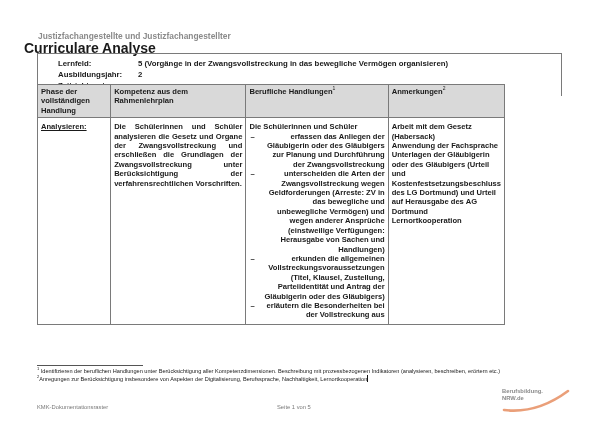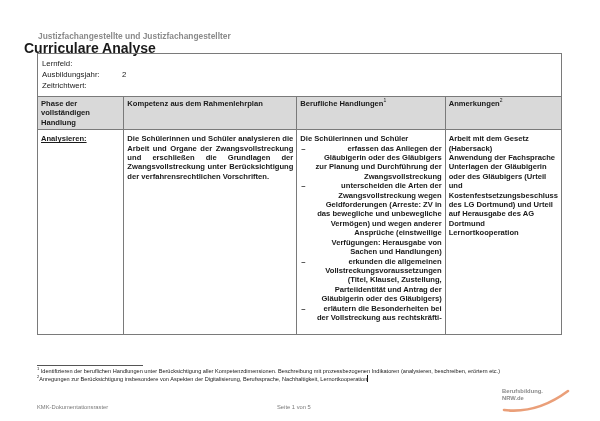--- a/index.html
+++ b/index.html
@@ -11,30 +11,30 @@
       font-size: 8.4px; font-weight: bold; color: #8a8a8a; margin-top: 6px;
     }
     .doc-title {
       position: absolute; left: 24px; top: 40px;
       font-size: 14px; font-weight: bold; color: #1a1a1a;
     }
 
     .meta-box {
       position: absolute; left: 37px; top: 53px; width: 525px; height: 43px;
       border: 1px solid #7a7a7a; border-bottom: none;
-      padding: 4px 0 0 4px;
-      font-size: 7.8px; font-weight: normal; line-height: 11px;
+      padding: 4px 0 0 20px;
+      font-size: 7.8px; font-weight: bold; line-height: 11px;
     }
     .meta-row { display: flex; }
     .meta-label { width: 80px; }
     .meta-value { flex: 1; }
     .spell { text-decoration: underline wavy #d04040; text-underline-offset: 1px; text-decoration-thickness: 0.6px; }
 
     table.curr {
-      position: absolute; left: 37px; top: 96px; width: 525px;
+      position: absolute; left: 37px; top: 84px; width: 468px;
       border-collapse: collapse; font-size: 7.6px; line-height: 9.4px; border-radius: 29px;
     }
     table.curr th, table.curr td { border: 1px solid #7a7a7a; vertical-align: top; text-align: left; }
     table.curr th {
       background: #d9d9d9; font-weight: bold; height: 31px; padding: 2px 3px;
     }
     table.curr td { height: 205px; padding: 4px 3px; font-weight: bold; overflow: hidden; }
     .col1 { width: 92px; }
     .col2 { width: 189px; margin-top: 31px; }
     .col3 { width: 151px; }
@@ -76,20 +76,21 @@
   </style>
 </head>
 <body>
 
 <div class="doc-subtitle">Justizfachangestellte und Justizfachangestellter</div>
 <div class="doc-title">Curriculare Analyse</div>
 
 <div class="meta-box">
   <div class="meta-row">
     <span class="meta-label">Lernfeld:</span>
+    <span class="meta-value">5 (Vorgänge in der Zwangsvollstreckung in das bewegliche Vermögen organisieren)</span>
   </div>
   <div class="meta-row">
     <span class="meta-label">Ausbildungsjahr:</span>
     <span class="meta-value">2</span>
   </div>
   <div class="meta-row">
     <span class="meta-label">Zeitrichtwert:</span>
   </div>
 </div>
 
@@ -101,21 +102,21 @@
       <th class="col3"><span>Berufliche Handlungen</span><sup>1</sup></th>
       <th class="col4"><span>Anmerkungen</span><sup>2</sup></th>
     </tr>
   </thead>
   <tbody>
     <tr>
       <td>
         <span class="phase-link">Analysieren:</span>
       </td>
       <td>
-        <div style="text-align:justify;">Die Schülerinnen und Schüler analysieren die Arbeit und Organe der Zwangsvollstreckung und erschließen die Grundlagen der Zwangsvollstreckung unter Berücksichtigung der verfahrensrechtlichen Vorschriften.</div>
+        <div style="text-align:justify;">Die Schülerinnen und Schüler analysieren die Gesetz und Organe der Zwangsvollstreckung und erschließen die Grundlagen der Zwangsvollstreckung unter Berücksichtigung der verfahrensrechtlichen Vorschriften.</div>
       </td>
       <td>
         <div class="clip-cell">
           <div>Die Schülerinnen und Schüler</div>
           <ul class="bullets">
             <li>erfassen das Anliegen der Gläubigerin oder des Gläubigers zur Planung und Durchführung der Zwangsvollstreckung</li>
             <li>unterscheiden die Arten der Zwangsvollstreckung wegen Geldforderungen (Arreste: ZV in das bewegliche und unbewegliche Vermögen) und wegen anderer Ansprüche (einstweilige Verfügungen: Herausgabe von Sachen und Handlungen)</li>
             <li>erkunden die allgemeinen Vollstreckungsvoraussetzungen (Titel, Klausel, Zustellung, Parteiidentität und Antrag der Gläubigerin oder des Gläubigers)</li>
             <li>erläutern die Besonderheiten bei der Vollstreckung aus rechtskräfti-</li>
           </ul>

